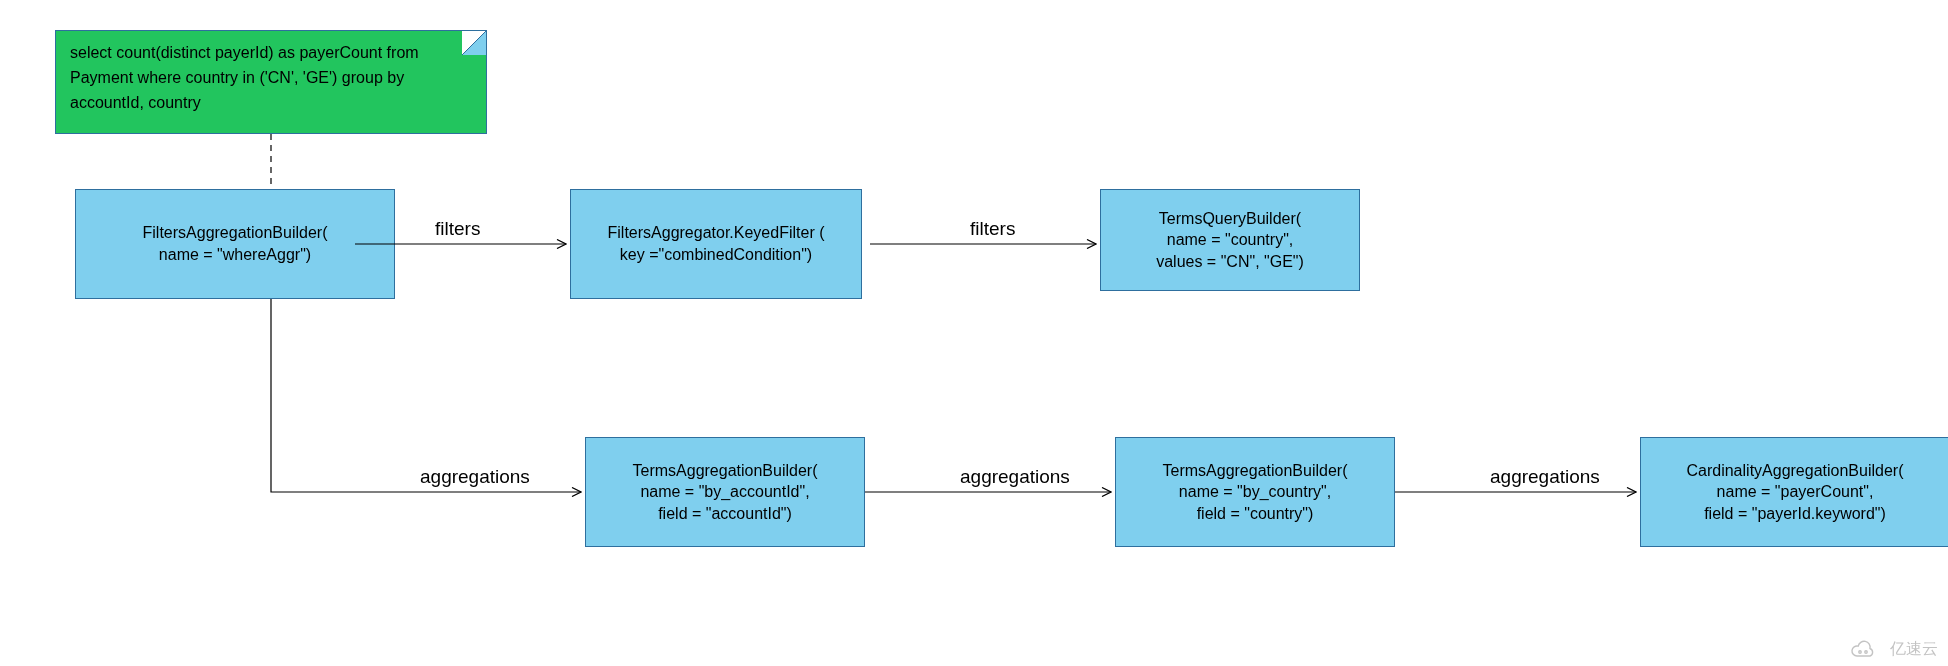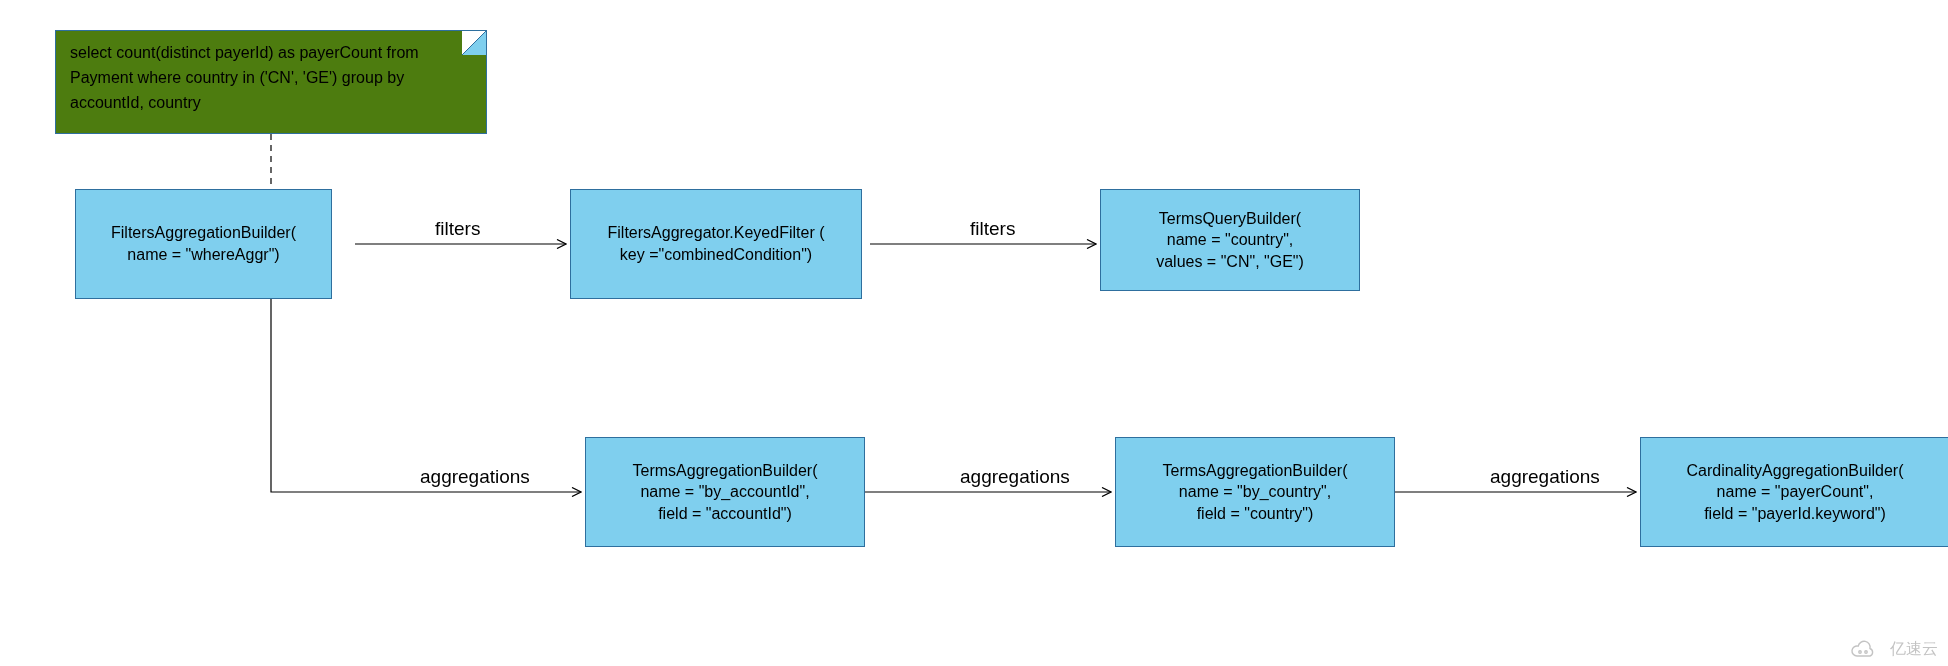--- a/index.html
+++ b/index.html
@@ -22,21 +22,21 @@
     display: flex;
     flex-direction: column;
     align-items: center;
     justify-content: center;
     text-align: center;
     padding: 6px 10px;
     line-height: 1.35;
   }
   .note {
     position: absolute;
-    background: #4d7c0f;
+    background: #22c55e;
     border: 1px solid #2e6f9e;
     box-sizing: border-box;
     padding: 10px 14px 10px 14px;
     line-height: 1.55;
     text-align: left;
   }
   .note .fold {
     position: absolute;
     top: 0; right: 0;
     width: 24px; height: 24px;
@@ -69,21 +69,21 @@
   }
 </style>
 </head>
 <body>
 
 <div class="note" style="left:55px; top:30px; width:432px; height:104px;">
   <div class="fold"></div>
   <span>select count(distinct payerId) as payerCount from Payment where country in ('CN', 'GE') group by accountId, country</span>
 </div>
 
-<div class="node" style="left:75px; top:189px; width:257px; height:110px;">
+<div class="node" style="left:75px; top:189px; width:320px; height:110px;">
   <span>FiltersAggregationBuilder(</span>
   <span>name = "whereAggr")</span>
 </div>
 
 <div class="node" style="left:570px; top:189px; width:292px; height:110px;">
   <span>FiltersAggregator.KeyedFilter (</span>
   <span>key ="combinedCondition")</span>
 </div>
 
 <div class="node" style="left:1100px; top:189px; width:260px; height:102px;">

